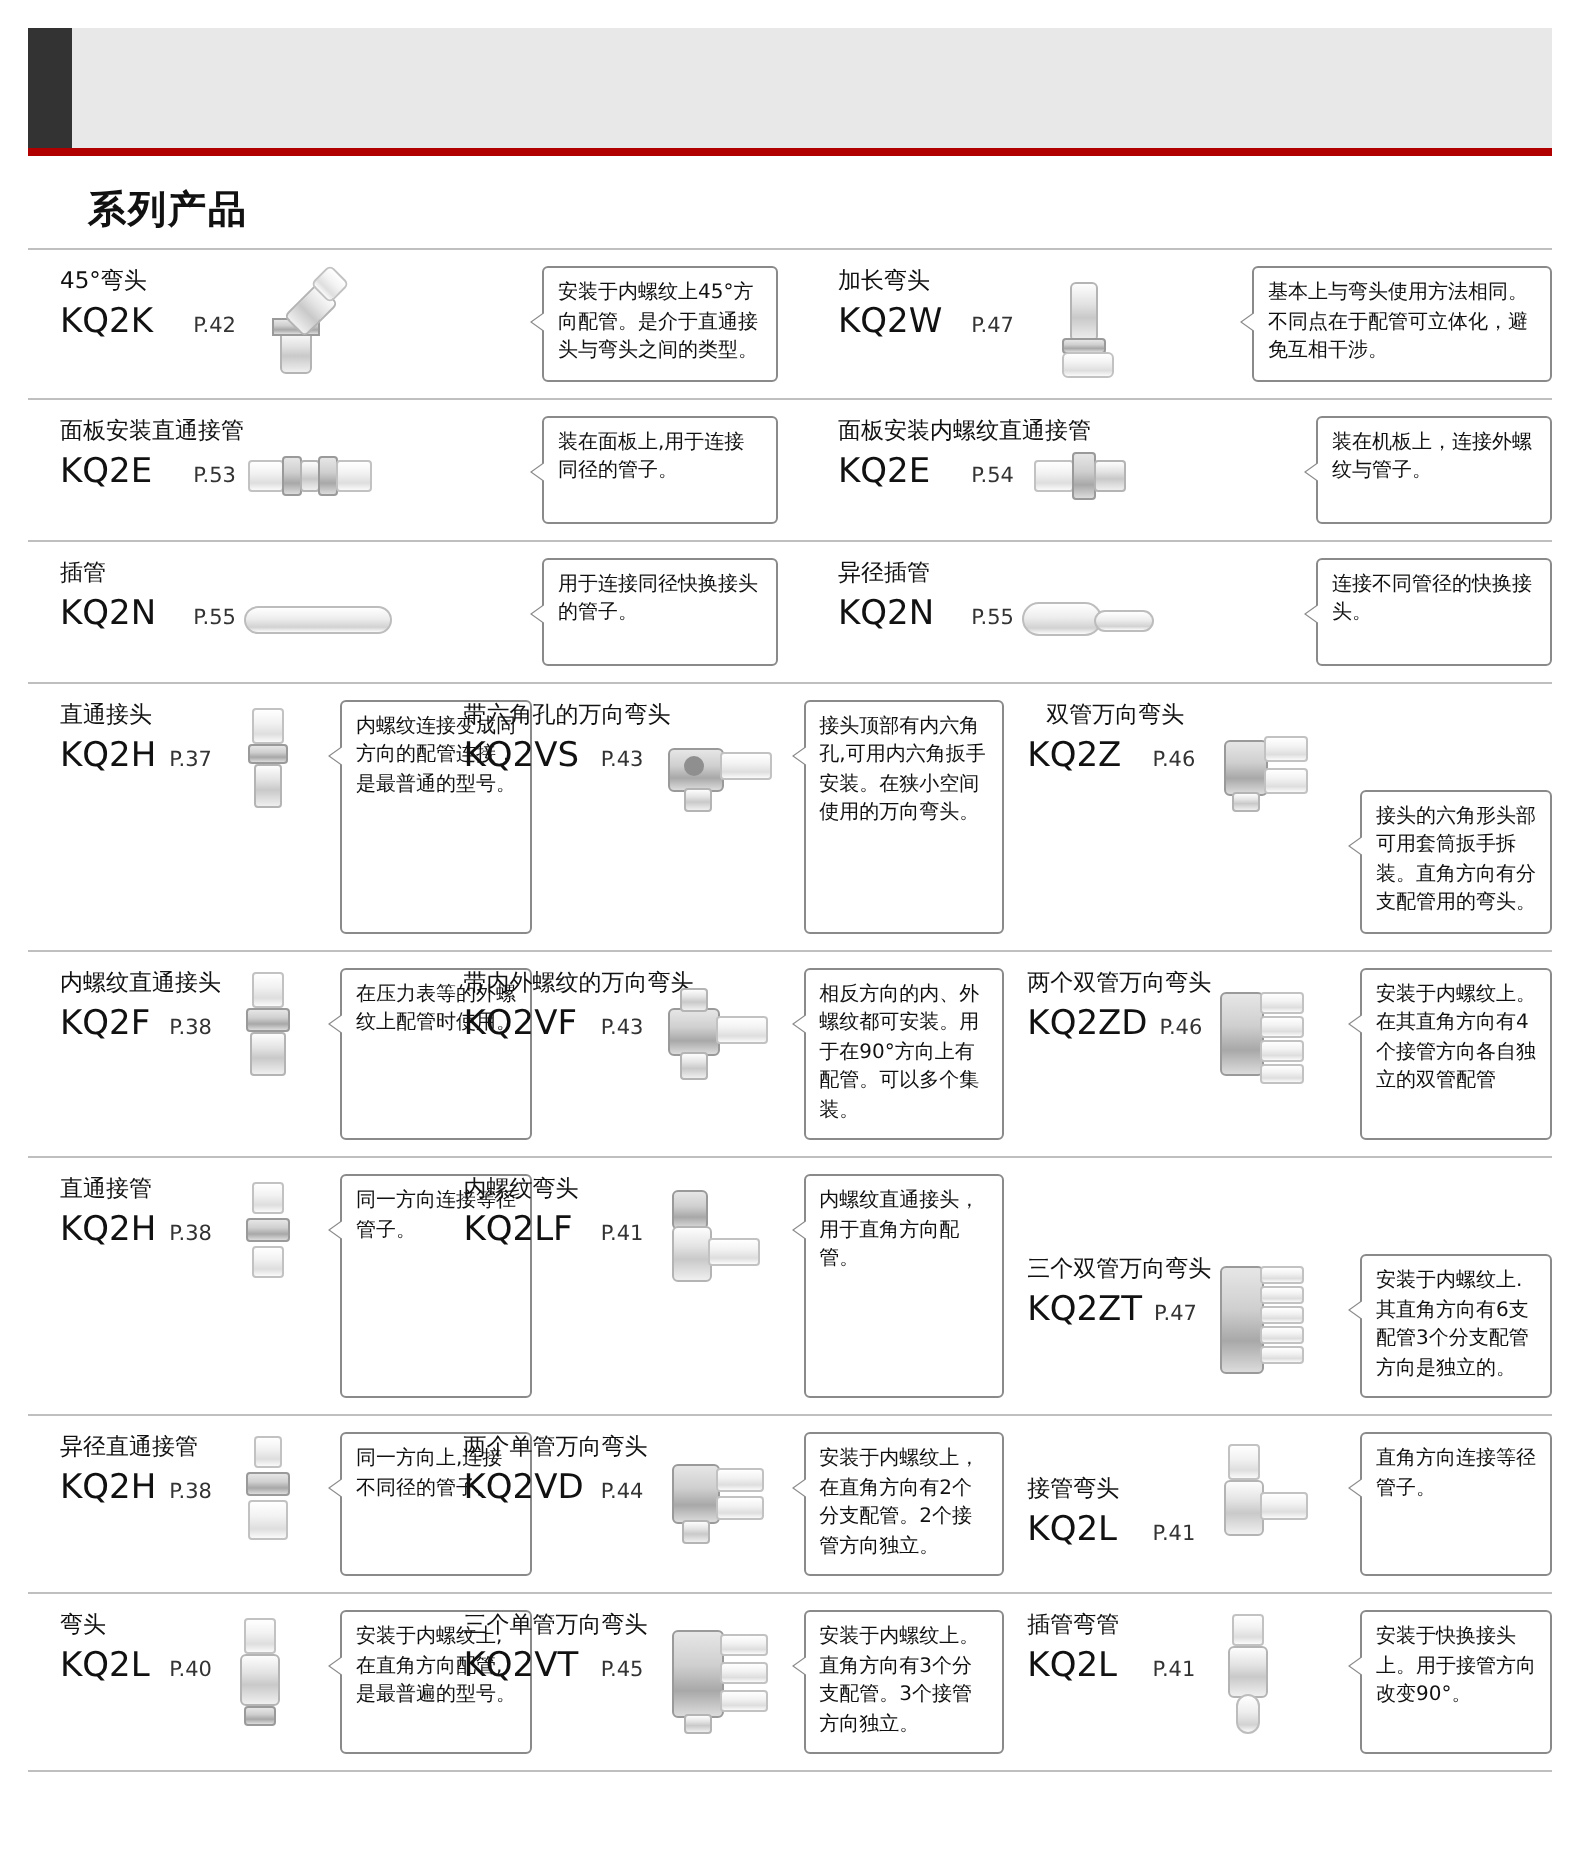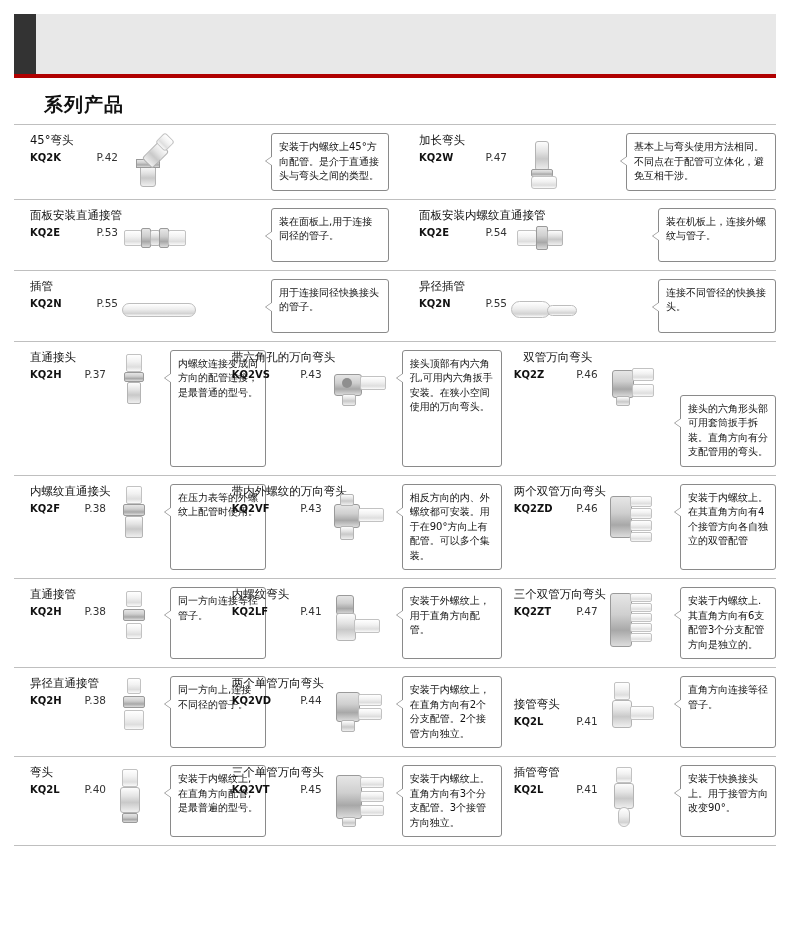--- a/index.html
+++ b/index.html
@@ -83,22 +83,22 @@
     color: #111;
     margin-bottom: 4px;
     white-space: nowrap;
   }
   .info .coderow {
     display: flex;
     align-items: baseline;
     gap: 6px;
   }
   .info .code {
-    font-size: 10px;
-    font-weight: bold;
+    font-size: 17px;
+    font-weight: normal;
     color: #111;
   }
   .info .page {
     font-size: 10.5px;
     color: #333;
     margin-left: auto;
     padding-right: 4px;
   }
 
   .figure {
@@ -439,23 +439,23 @@
           <span class="page">P.41</span>
         </div>
       </div>
       <div class="figure">
         <div class="photo">
           <div class="pc metal-d r3" style="left:10px;top:10px;width:18px;height:20px;"></div>
           <div class="pc metal r3" style="left:10px;top:28px;width:20px;height:28px;"></div>
           <div class="pc white r2" style="left:28px;top:34px;width:26px;height:14px;"></div>
         </div>
       </div>
-      <div class="balloon" style="flex:0 0 100px;width:100px;">安装于外螺纹上，用于直角方向配管。</div>
-    </div>
-    <div class="cell" style="width:36%;padding-left:6px;">
+      <div class="balloon" style="flex:0 0 100px;width:100px;">内螺纹直通接头，用于直角方向配管。</div>
+    </div>
+    <div class="cell" style="width:36%;padding-left:6px;margin-top:40px;">
       <div class="info" style="width:94px;flex:0 0 94px;padding-left:6px;">
         <div class="name">三个双管万向弯头</div>
         <div class="coderow">
           <span class="code">KQ2ZT</span>
           <span class="page">P.47</span>
         </div>
       </div>
       <div class="figure">
         <div class="photo">
           <div class="pc metal-d r3" style="left:8px;top:8px;width:22px;height:54px;"></div>

